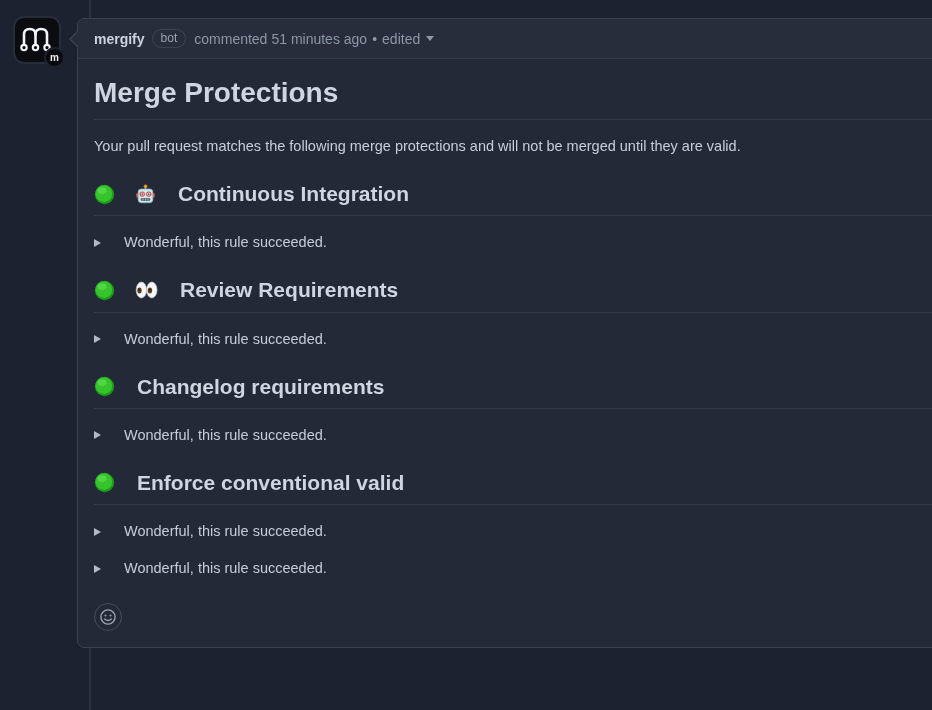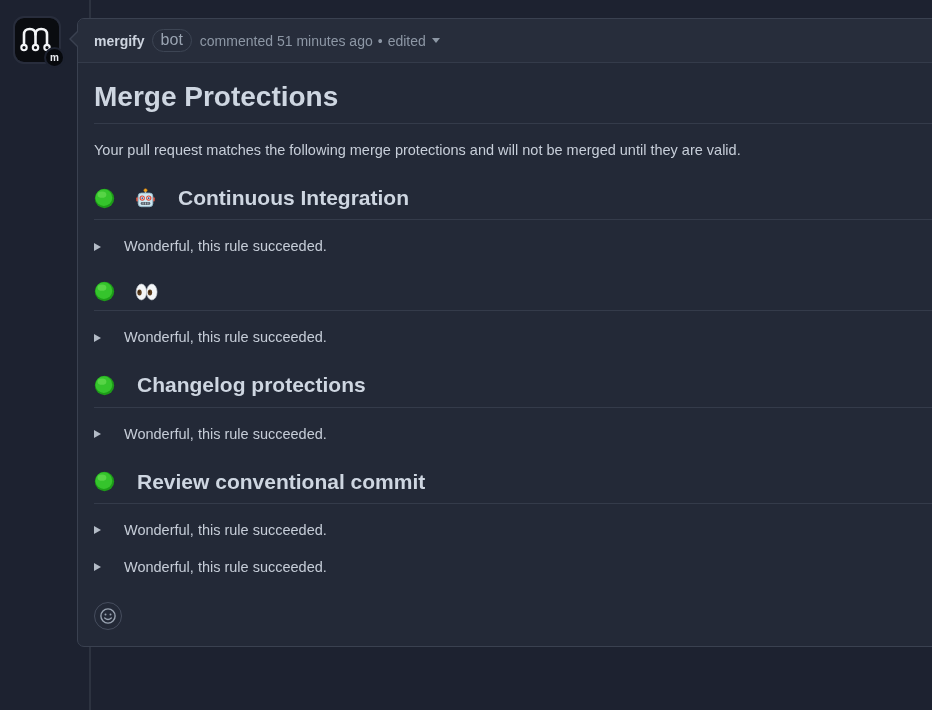--- a/index.html
+++ b/index.html
@@ -61,21 +61,21 @@
     border-right-color:var(--border);
   }
   .comment-header::after{
     content:"";position:absolute;left:-7px;top:13px;
     border:7px solid transparent;border-left:0;
     border-right-color:var(--header-bg);
   }
   .author{font-weight:bold;color:#cdd4df;margin-right:7px;cursor:pointer;}
   .bot-badge{
     border:1px solid #3d4554;border-radius:999px;
-    padding:1px 8px 2px;font-size:16px;color:#9aa4b2;margin-right:8px;
+    padding:1px 8px 2px;font-size:12px;color:#9aa4b2;margin-right:8px;
   }
   .timestamp{color:var(--muted);cursor:pointer;margin-left:4px;}
   .dot-sep{margin:0 5px;}
   .edited{cursor:pointer;text-align:right;}
   .caret-down{
     display:inline-block;width:0;height:0;margin-left:6px;
     border:4px solid transparent;border-top:5px solid #8d97a5;
     transform:translateY(2px);cursor:pointer;
   }
   .kebab{
@@ -209,58 +209,59 @@
             <span class="emoji">
               <svg width="23" height="18" viewBox="0 0 22 17">
                 <ellipse cx="6.1" cy="8.5" rx="5" ry="7.6" fill="#f4f6f8" stroke="#c4cad1" stroke-width="0.6"></ellipse>
                 <ellipse cx="16.1" cy="8.5" rx="5" ry="7.6" fill="#f4f6f8" stroke="#c4cad1" stroke-width="0.6"></ellipse>
                 <ellipse cx="4.3" cy="9" rx="2.1" ry="2.9" fill="#5b3d1e"></ellipse>
                 <ellipse cx="14.3" cy="9" rx="2.1" ry="2.9" fill="#5b3d1e"></ellipse>
                 <ellipse cx="3.8" cy="8.2" rx="0.7" ry="1" fill="#2c1c0a"></ellipse>
                 <ellipse cx="13.8" cy="8.2" rx="0.7" ry="1" fill="#2c1c0a"></ellipse>
               </svg>
             </span>
-    </h2>
-    <details>
-      <summary>
-        <span class="tri"></span>
-        <span class="summary-text">Wonderful, this rule succeeded.</span>
-      </summary>
-    </details>
-  </div>
-
-  <div class="section">
-    <h2 class="rule-heading">
-      <span class="emoji">
-              <svg width="21" height="21" viewBox="0 0 20 20">
-                <circle cx="10" cy="10" r="9.2" fill="#1d9c18"></circle>
-                <circle cx="9.4" cy="9.2" r="8" fill="#35c42c"></circle>
-                <ellipse cx="7.6" cy="6.4" rx="4.2" ry="3" fill="#63da4f" opacity="0.75"></ellipse>
-              </svg>
-            </span>
-            <span class="h2-text">Changelog protections</span>
-    </h2>
-    <details>
-      <summary>
-        <span class="tri"></span>
-        <span class="summary-text">Wonderful, this rule succeeded.</span>
-      </summary>
-    </details>
-  </div>
-
-  <div class="section">
-    <h2 class="rule-heading">
-      <span class="emoji">
-              <svg width="21" height="21" viewBox="0 0 20 20">
-                <circle cx="10" cy="10" r="9.2" fill="#1d9c18"></circle>
-                <circle cx="9.4" cy="9.2" r="8" fill="#35c42c"></circle>
-                <ellipse cx="7.6" cy="6.4" rx="4.2" ry="3" fill="#63da4f" opacity="0.75"></ellipse>
-              </svg>
-            </span>
-            <span class="h2-text">Review conventional commit</span>
+            <span class="h2-text">Review Requirements</span>
+    </h2>
+    <details>
+      <summary>
+        <span class="tri"></span>
+        <span class="summary-text">Wonderful, this rule succeeded.</span>
+      </summary>
+    </details>
+  </div>
+
+  <div class="section">
+    <h2 class="rule-heading">
+      <span class="emoji">
+              <svg width="21" height="21" viewBox="0 0 20 20">
+                <circle cx="10" cy="10" r="9.2" fill="#1d9c18"></circle>
+                <circle cx="9.4" cy="9.2" r="8" fill="#35c42c"></circle>
+                <ellipse cx="7.6" cy="6.4" rx="4.2" ry="3" fill="#63da4f" opacity="0.75"></ellipse>
+              </svg>
+            </span>
+            <span class="h2-text">Changelog requirements</span>
+    </h2>
+    <details>
+      <summary>
+        <span class="tri"></span>
+        <span class="summary-text">Wonderful, this rule succeeded.</span>
+      </summary>
+    </details>
+  </div>
+
+  <div class="section">
+    <h2 class="rule-heading">
+      <span class="emoji">
+              <svg width="21" height="21" viewBox="0 0 20 20">
+                <circle cx="10" cy="10" r="9.2" fill="#1d9c18"></circle>
+                <circle cx="9.4" cy="9.2" r="8" fill="#35c42c"></circle>
+                <ellipse cx="7.6" cy="6.4" rx="4.2" ry="3" fill="#63da4f" opacity="0.75"></ellipse>
+              </svg>
+            </span>
+            <span class="h2-text">Enforce conventional valid</span>
     </h2>
     <details>
       <summary>
         <span class="tri"></span>
         <span class="summary-text">Wonderful, this rule succeeded.</span>
       </summary>
     </details>
   </div>
 
   <div class="section">

